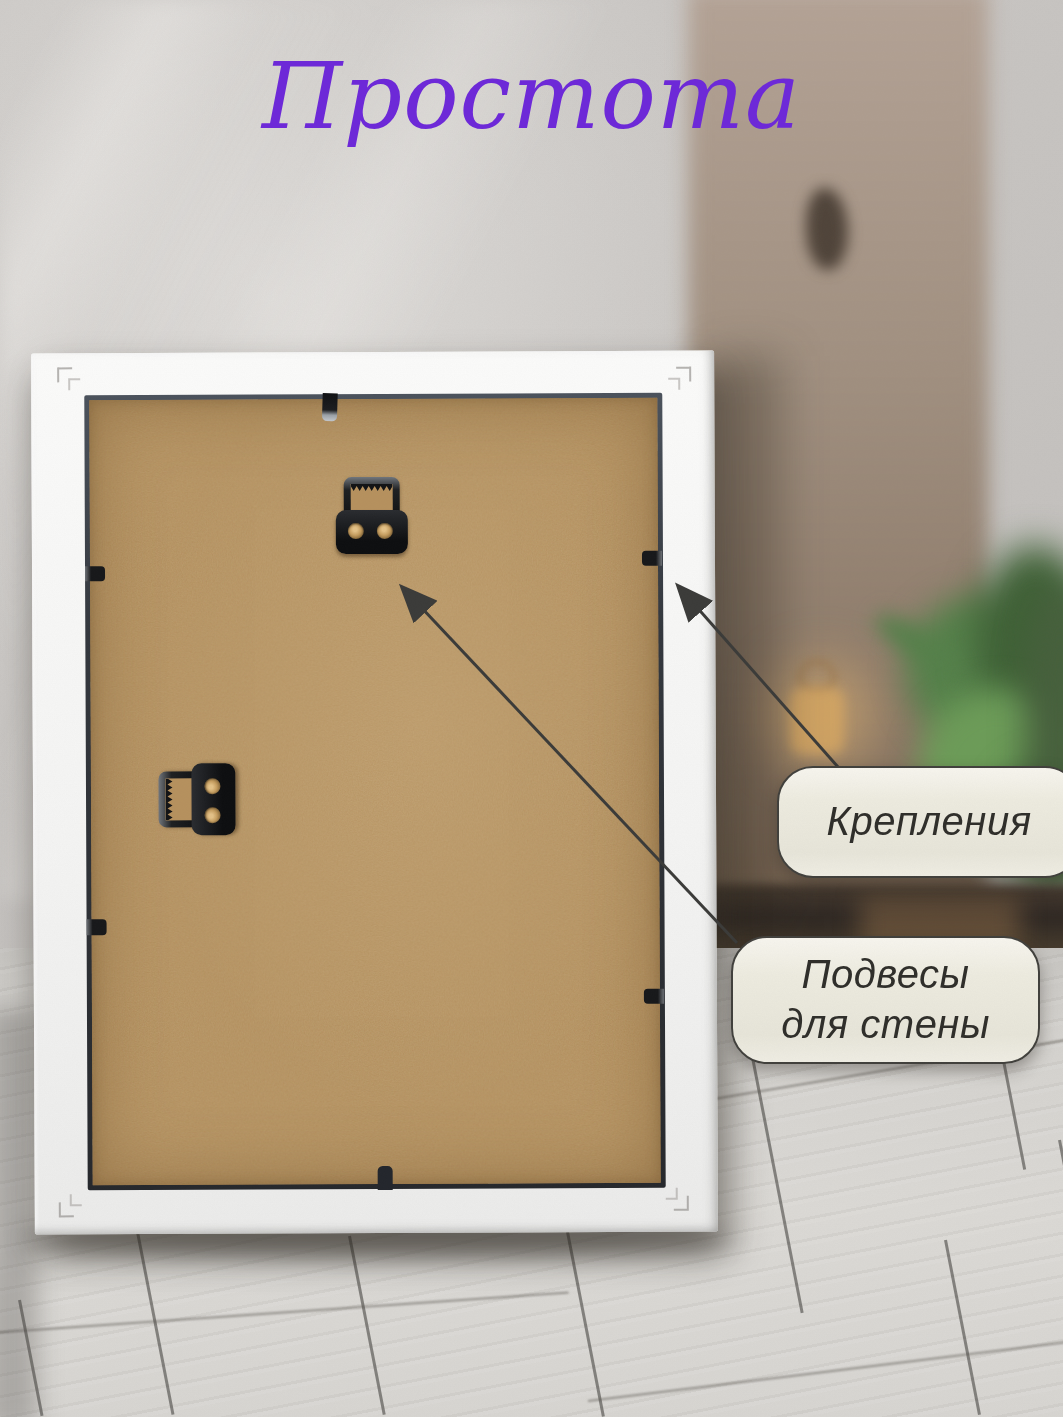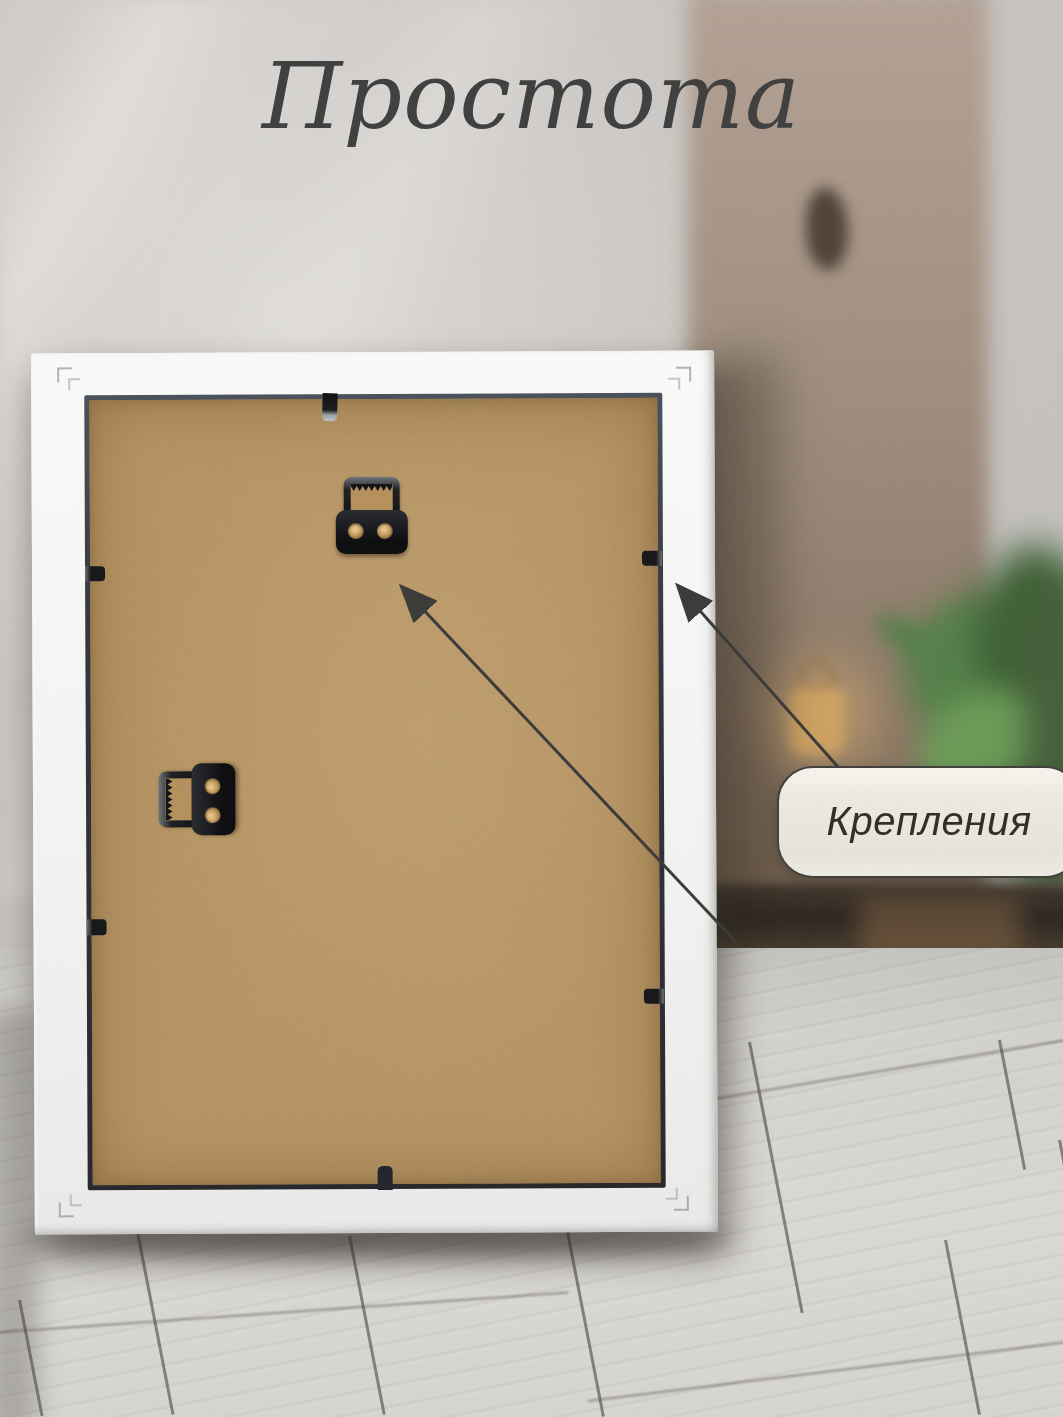--- a/index.html
+++ b/index.html
@@ -52,21 +52,21 @@
   .s1{left:690px;top:1102px;width:382px;transform:rotate(-9.5deg);}
   .s2{left:-10px;top:1332px;width:580px;transform:rotate(-4deg);}
   .s3{left:588px;top:1400px;width:482px;transform:rotate(-7deg);}
   .floor-shadow-left{left:-14px;top:1010px;width:52px;height:420px;background:rgba(70,66,62,0.30);filter:blur(12px);}
   .frame-contact-shadow{left:22px;top:1222px;width:712px;height:34px;background:rgba(42,38,34,0.45);filter:blur(11px);border-radius:50%;}
   .frame-wall-shadow{left:712px;top:356px;width:70px;height:560px;background:rgba(45,36,28,0.32);filter:blur(22px);}
 
   
   .title{left:0;top:46px;width:100%;text-align:center;
     font-family:"DejaVu Serif","Liberation Serif",serif;font-style:italic;font-weight:400;
-    font-size:92px;line-height:1.1;color:#404040;letter-spacing:1px;}
+    font-size:92px;line-height:1.1;color:#6d28d9;letter-spacing:1px;}
   .title span{position:static;display:block;}
 
   
   .frame{left:33px;top:352px;width:683px;height:881px;transform:rotate(-0.25deg);border-radius:2px;
     background:linear-gradient(180deg,#fbfbfa 0%,#f4f4f3 55%,#ebebea 100%);
     box-shadow:16px 18px 36px rgba(50,42,34,0.35),0 26px 34px rgba(50,45,40,0.3),
       inset -9px 0 12px -7px rgba(150,150,148,0.8),inset 0 -8px 10px -6px rgba(160,160,158,0.7),
       inset 2px 2px 4px rgba(255,255,255,0.9);}
   .rim{left:53px;top:42px;width:578px;height:795px;border-radius:2px;
     background:linear-gradient(180deg,#4b525c 0%,#33373d 30%,#26282c 100%);}
@@ -255,20 +255,24 @@
         <path d="M0,0 L13,5.5 L0,11 Z" fill="#3b3b39"></path>
       </marker>
     </defs>
     <line x1="838" y1="767" x2="679" y2="587" stroke="#3b3b39" stroke-width="3" marker-end="url(#ah)"></line>
     <line x1="737" y1="943" x2="403" y2="588" stroke="#3b3b39" stroke-width="3" marker-end="url(#ah)"></line>
   </svg>
 
   <div class="callout callout-1">
     <span>Крепления</span>
   </div>
+  <div class="callout callout-2">
+    <span>Подвесы</span>
+    <span>для стены</span>
+  </div>
 
   <svg class="grain" xmlns="http://www.w3.org/2000/svg">
     <filter id="grainF">
         <feTurbulence type="fractalNoise" baseFrequency="0.9" numOctaves="2" seed="3"></feTurbulence>
       <feColorMatrix type="matrix" values="0 0 0 0 0.2  0 0 0 0 0.2  0 0 0 0 0.2  0 0 0 0.6 0"></feColorMatrix>
       </filter>
     <rect width="100%" height="100%" filter="url(#grainF)" opacity="0.05"></rect>
   </svg>
 
 </div>

